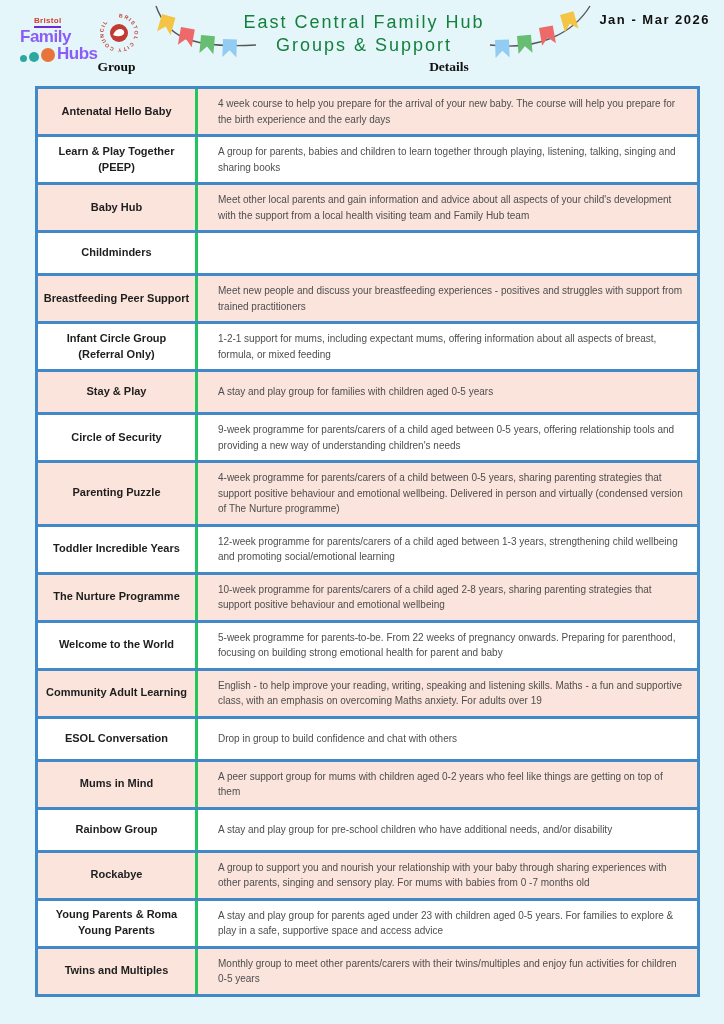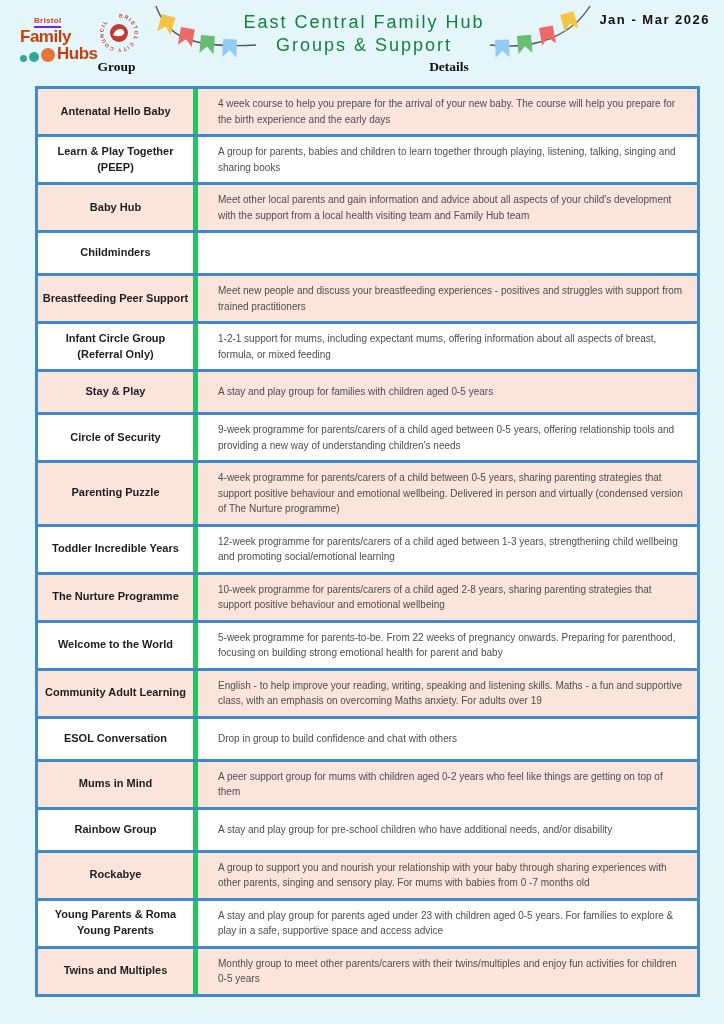--- a/index.html
+++ b/index.html
@@ -6,21 +6,21 @@
   html,body { width:724px; height:1024px; }
   body { font-family:"Liberation Sans", sans-serif; }
   .page {
     position:relative; width:724px; height:1024px;
     background:#e4f6fa; overflow:hidden;
   }
 
   
   .fh-logo { position:absolute; left:20px; top:10px; width:78px; line-height:1; }
   .fh-bristol { color:#d6382f; font-size:8px; font-weight:bold; letter-spacing:.3px; margin-left:14px; border-bottom:2px solid #6d28d9; display:inline-block; padding-bottom:1px; }
-  .fh-word { color:#c2410c; font-weight:bold; font-size:17px; letter-spacing:-.5px; }
+  .fh-word { color:#8b5cf6; font-weight:bold; font-size:17px; letter-spacing:-.5px; }
   .fh-hubs-row { display:flex; align-items:flex-end; }
   .dots { display:flex; align-items:flex-end; margin-right:2px; }
   .dots i { display:block; border-radius:50%; }
   .dots .d1 { width:7px; height:7px; background:#2ba9a0; margin-right:2px; }
   .dots .d2 { width:10px; height:10px; background:#2ba9a0; margin-right:2px; }
   .dots .d3 { width:14px; height:14px; background:#e8743c; }
 
   .council { position:absolute; left:98px; top:12px; width:42px; height:42px; }
 
   .bunting { position:absolute; top:4px; }
@@ -42,21 +42,21 @@
   
   .tbl {
     position:absolute; left:35px; top:86px; width:665px;
     border:3px solid #4189c7; background:#fff;
   }
   .row { display:flex; border-bottom:3px solid #4189c7; min-height:43px; }
   .row:last-child { border-bottom:none; }
   .row:nth-child(odd)  { background:#fae4dc; }
   .row:nth-child(even) { background:#ffffff; }
   .cell-group {
-    width:160px; border-right:5px solid #22c55e;
+    width:160px; border-right:3px solid #22c55e;
     display:flex; align-items:center; justify-content:center;
     text-align:center; padding:6px 1px;
     font-size:11px; font-weight:bold; color:#1e1e1e;
     line-height:1.45; white-space:pre-line;
   }
   .cell-details {
     flex:1; display:flex; align-items:center;
     padding:7px 14px 7px 20px;
     font-size:10px; color:#4e4e4e; line-height:1.55;
   }

